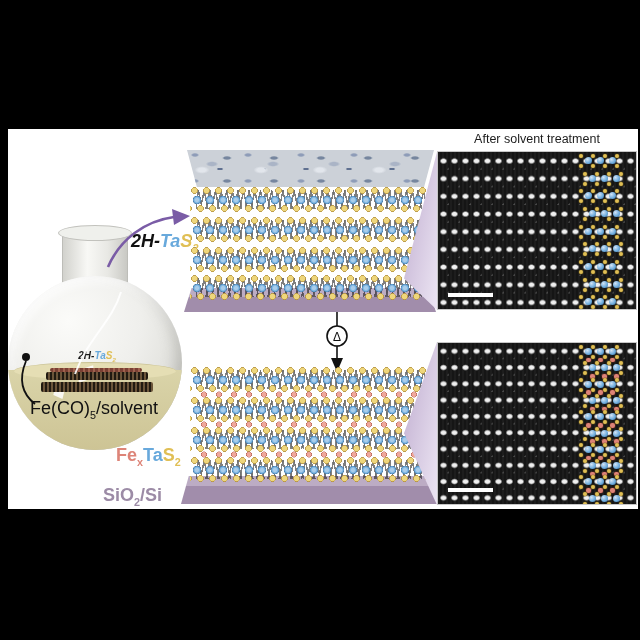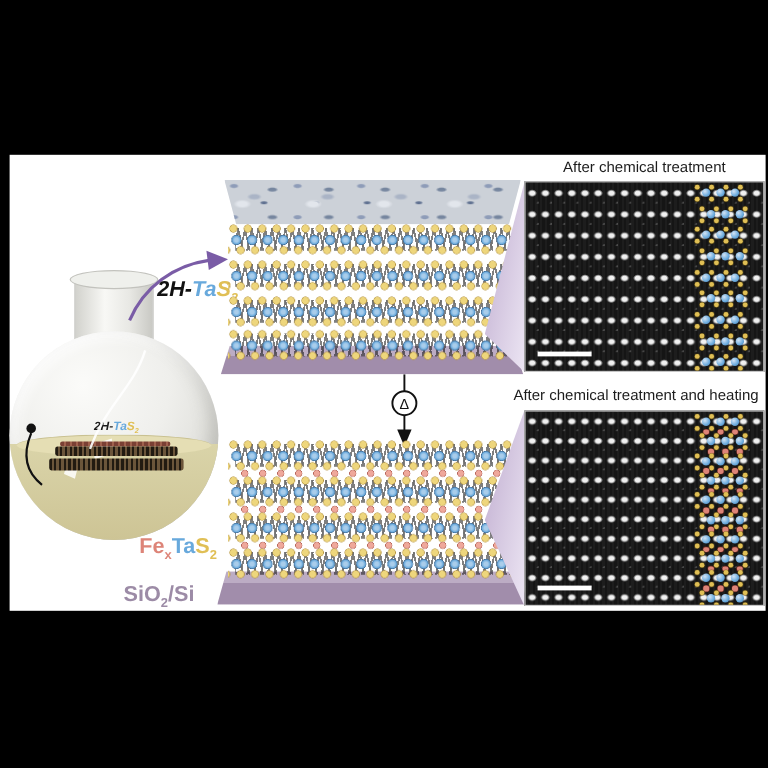--- a/index.html
+++ b/index.html
@@ -128,20 +128,21 @@
       <div class="abs flask-inner-label"><span>2H-</span><span class="c-ta">Ta</span><span class="c-s"><span>S</span><sub>2</sub></span></div>
     </div>
 
     <svg class="abs" style="left:0;top:280px" width="200" height="140">
       <path d="M121 12 C 112 42, 88 58, 75 94" fill="none" stroke="#ffffff" stroke-width="2" opacity=".9"></path>
       <circle cx="26" cy="77" r="4" fill="#111"></circle>
       <path d="M26 81 C 19 98, 21 113, 35 124" fill="none" stroke="#111" stroke-width="1.8"></path>
     </svg>
   </div>
 
+  <div class="abs reagent-label"><span>Fe(CO)</span><sub>5</sub><span>/solvent</span></div>
 
   <svg class="abs" style="left:100px;top:205px" width="100" height="70">
     <path d="M8 62 C 20 34, 45 16, 74 12" fill="none" stroke="var(--arrow-purple)" stroke-width="2.6"></path>
     <polygon points="72,4 90,11 74,20" fill="var(--arrow-purple)"></polygon>
   </svg>
   <div class="abs reactant-label"><span>2H-</span><span class="c-ta">Ta</span><span class="c-s"><span>S</span><sub>2</sub></span></div>
 
 
   <div class="abs substrate-slab substrate-top-slab"></div>
   <div class="abs amorphous-layer"></div>
@@ -205,21 +206,21 @@
       <div class="ta-row"></div>
       <div class="s-row bot"></div>
     </div>
 
   <div class="abs product-label"><span class="c-fe"><span>Fe</span><sub>x</sub></span><span class="c-ta">Ta</span><span class="c-s"><span>S</span><sub>2</sub></span></div>
   <div class="abs substrate-label"><span>SiO</span><sub>2</sub><span>/Si</span></div>
 
   <div class="abs wedge wedge-top"></div>
   <div class="abs wedge wedge-bottom"></div>
 
-  <div class="abs stem-title stem-title-top">After chemical treatment</div>
+  <div class="abs stem-title stem-title-top">After solvent treatment</div>
   <div class="abs stem-panel" id="stem-top">
     <div class="overlay">
         <div class="ovl-group" style="left: 140px; top: 2px;">
           <div class="ovl-s-dot" style="left: 1px; top: 0px;"></div>
           <div class="ovl-s-dot" style="left: 1px; top: 10px;"></div>
           <div class="ovl-s-dot" style="left: 13px; top: 0px;"></div>
           <div class="ovl-s-dot" style="left: 13px; top: 10px;"></div>
           <div class="ovl-s-dot" style="left: 25px; top: 0px;"></div>
           <div class="ovl-s-dot" style="left: 25px; top: 10px;"></div>
           <div class="ovl-s-dot" style="left: 37px; top: 0px;"></div>
@@ -329,21 +330,20 @@
           <div class="ovl-s-dot" style="left: 37px; top: 0px;"></div>
           <div class="ovl-s-dot" style="left: 37px; top: 10px;"></div>
           <div class="ovl-ta-ball" style="left: 7px; top: 3px;"></div>
           <div class="ovl-ta-ball" style="left: 19px; top: 3px;"></div>
           <div class="ovl-ta-ball" style="left: 31px; top: 3px;"></div>
         </div>
       </div>
     <div class="scalebar"></div>
   </div>
 
-  <div class="abs stem-title stem-title-bottom">After chemical treatment and heating</div>
   <div class="abs stem-panel" id="stem-bottom">
     <div class="overlay">
         <div class="ovl-group" style="left: 140px; top: 2px;">
           <div class="ovl-s-dot" style="left: 1px; top: 0px;"></div>
           <div class="ovl-s-dot" style="left: 1px; top: 10px;"></div>
           <div class="ovl-s-dot" style="left: 13px; top: 0px;"></div>
           <div class="ovl-s-dot" style="left: 13px; top: 10px;"></div>
           <div class="ovl-s-dot" style="left: 25px; top: 0px;"></div>
           <div class="ovl-s-dot" style="left: 25px; top: 10px;"></div>
           <div class="ovl-s-dot" style="left: 37px; top: 0px;"></div>

